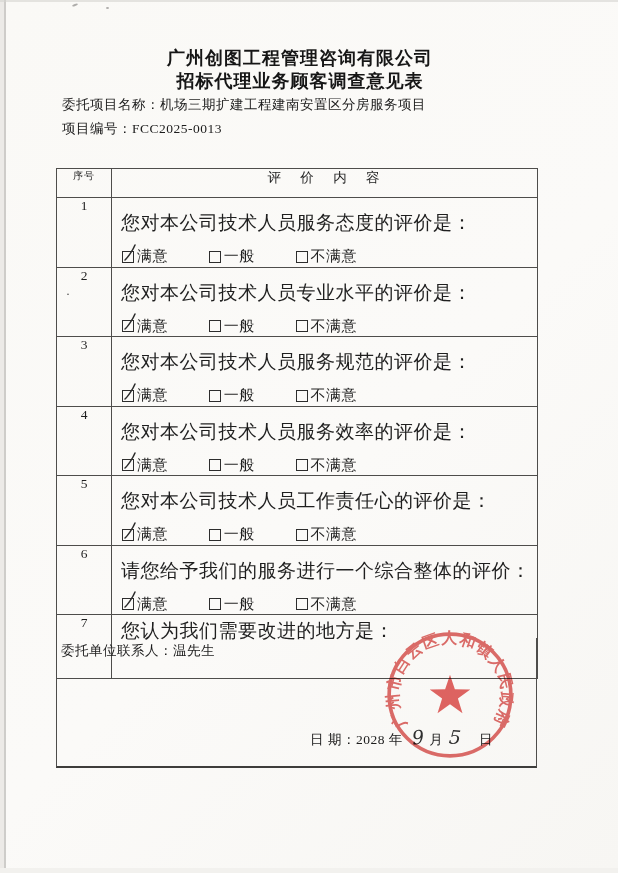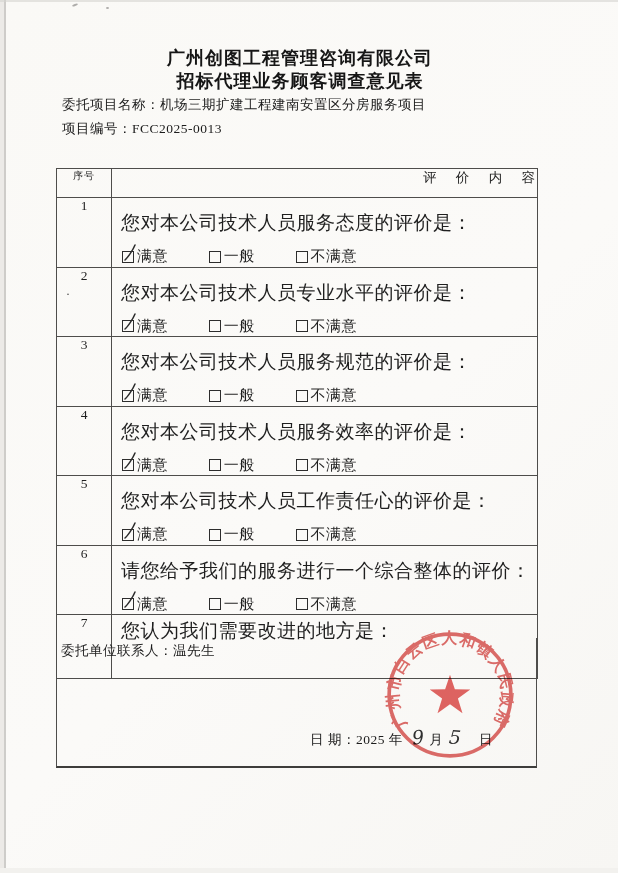--- a/index.html
+++ b/index.html
@@ -39,21 +39,21 @@
     width:481px; border-collapse:collapse; table-layout:fixed;
   }
   table.survey td, table.survey th { border:1px solid #4e4d4b; padding:0; vertical-align:top; }
   col.c-seq { width:55px; }
   col.c-content { width:426px; }
   tr.hrow { height:29px; }
   tr.r1 { height:66px; } tr.r2 { height:62px; } tr.r3 { height:58px; }
   tr.r4 { height:65px; } tr.r5 { height:62px; } tr.r6 { height:63px; }
   tr.r7 { height:64px; }
   th.seq-h { font-weight:normal; font-size:10px; text-align:center; vertical-align:middle; letter-spacing:1px; }
-  th.content-h { font-weight:normal; font-size:13.5px; text-align:right; vertical-align:middle; letter-spacing:2px; word-spacing:12px; }
+  th.content-h { font-weight:normal; font-size:13.5px; text-align:center; vertical-align:middle; letter-spacing:2px; word-spacing:12px; }
   td.seq { text-align:center; vertical-align:middle; font-size:13.5px; position:relative; }
   .seq-mark { position:absolute; left:9px; top:19px; font-size:12px; color:#3a3a3a; }
   td.content { }
   .q { padding:12px 6px 0 9px; font-size:19px; letter-spacing:.5px; white-space:nowrap; }
   tr.r7 .q { padding-top:3px; }
   .opts { padding:11px 0 0 10px; font-size:15px; white-space:nowrap; }
   .opt { display:inline-flex; align-items:center; }
   .opt + .opt { margin-left:37px; }
   .cb {
     width:10px; height:10px; border:1.2px solid #2d2d2d;
@@ -284,21 +284,21 @@
       </td>
     </tr>
   </tbody>
     </table>
 
   <div class="footer-box">
     <div class="f-line f-contact">
       <span>委托单位联系人：</span><span>温先生</span>
     </div>
     <div class="f-line f-date">
-      <span>日 期：</span><span>2025</span>
+      <span>日 期：</span><span>2028</span>
       <span>年</span><span class="hand hand-month">9</span><span>月</span><span class="hand hand-day">5</span><span class="day-unit">日</span>
     </div>
   </div>
 
   <div class="stamp">
     <svg viewBox="0 0 140 140">
       <circle cx="70" cy="70" r="60" fill="none" stroke="#db5956" stroke-width="3.6"></circle>
       <path id="sealArc" d="M 33.9,106.1 A 51,51 0 1 1 106.1,106.1" fill="none"></path>
       <text fill="#db5956">
         <textPath href="#sealArc" startOffset="50%" text-anchor="middle">广州市白云区人和镇人民政府</textPath>

